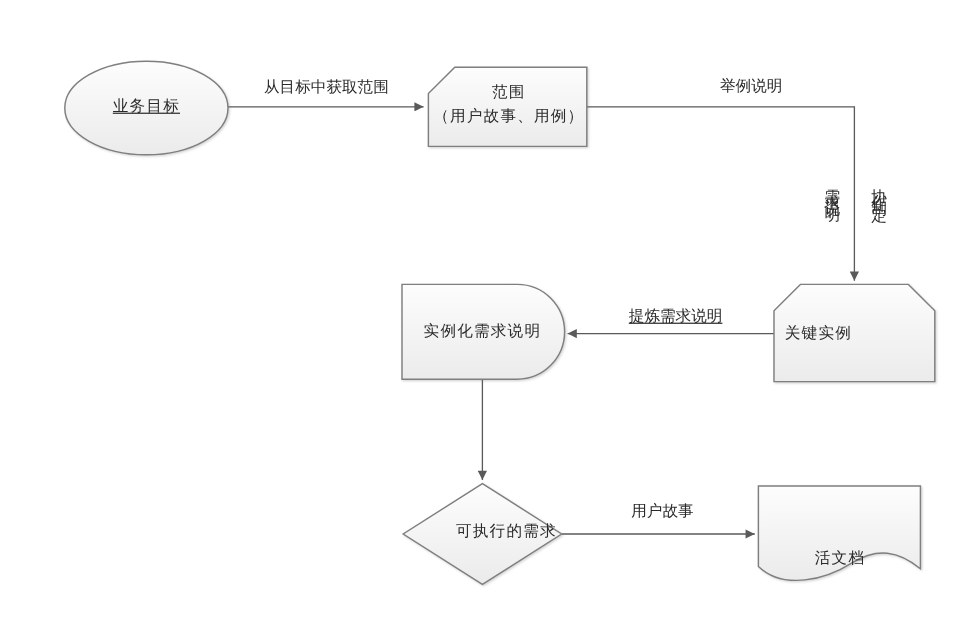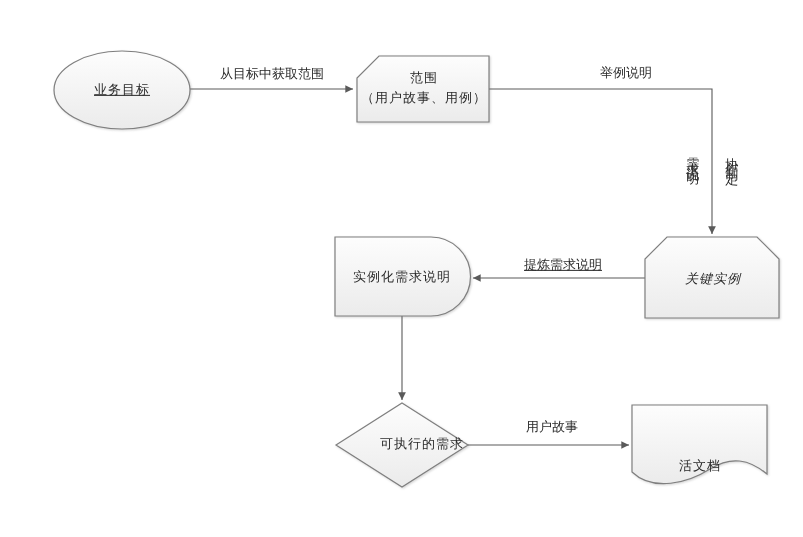--- a/index.html
+++ b/index.html
@@ -83,21 +83,21 @@
     <path class="shape" d="M632,405 L767,405 L767,474 C749,459 731,456 710,469 C688,483 653,492 632,472 Z"></path>
   </svg>
 
   <div class="lbl node-lbl" style="left:122px;top:90px;text-decoration:underline;">业务目标</div>
 
   <div class="lbl node-lbl two-line" style="left:424px;top:88px;">
     <div>范围</div>
     <div>（用户故事、用例）</div>
   </div>
 
-  <div class="lbl node-lbl" style="left:713px;top:279px;font-style:italic;">关键实例</div>
+  <div class="lbl node-lbl" style="left:682px;top:279px;">关键实例</div>
 
   <div class="lbl node-lbl" style="left:402px;top:277px;">实例化需求说明</div>
 
   <div class="lbl node-lbl" style="left:422px;top:444px;">可执行的需求</div>
 
   <div class="lbl node-lbl" style="left:700px;top:442px;margin-top:24px;">活文档</div>
 
   <div class="lbl" style="left:272px;top:74px;">从目标中获取范围</div>
 
   <div class="lbl" style="left:626px;top:73px;text-align:right;">举例说明</div>

